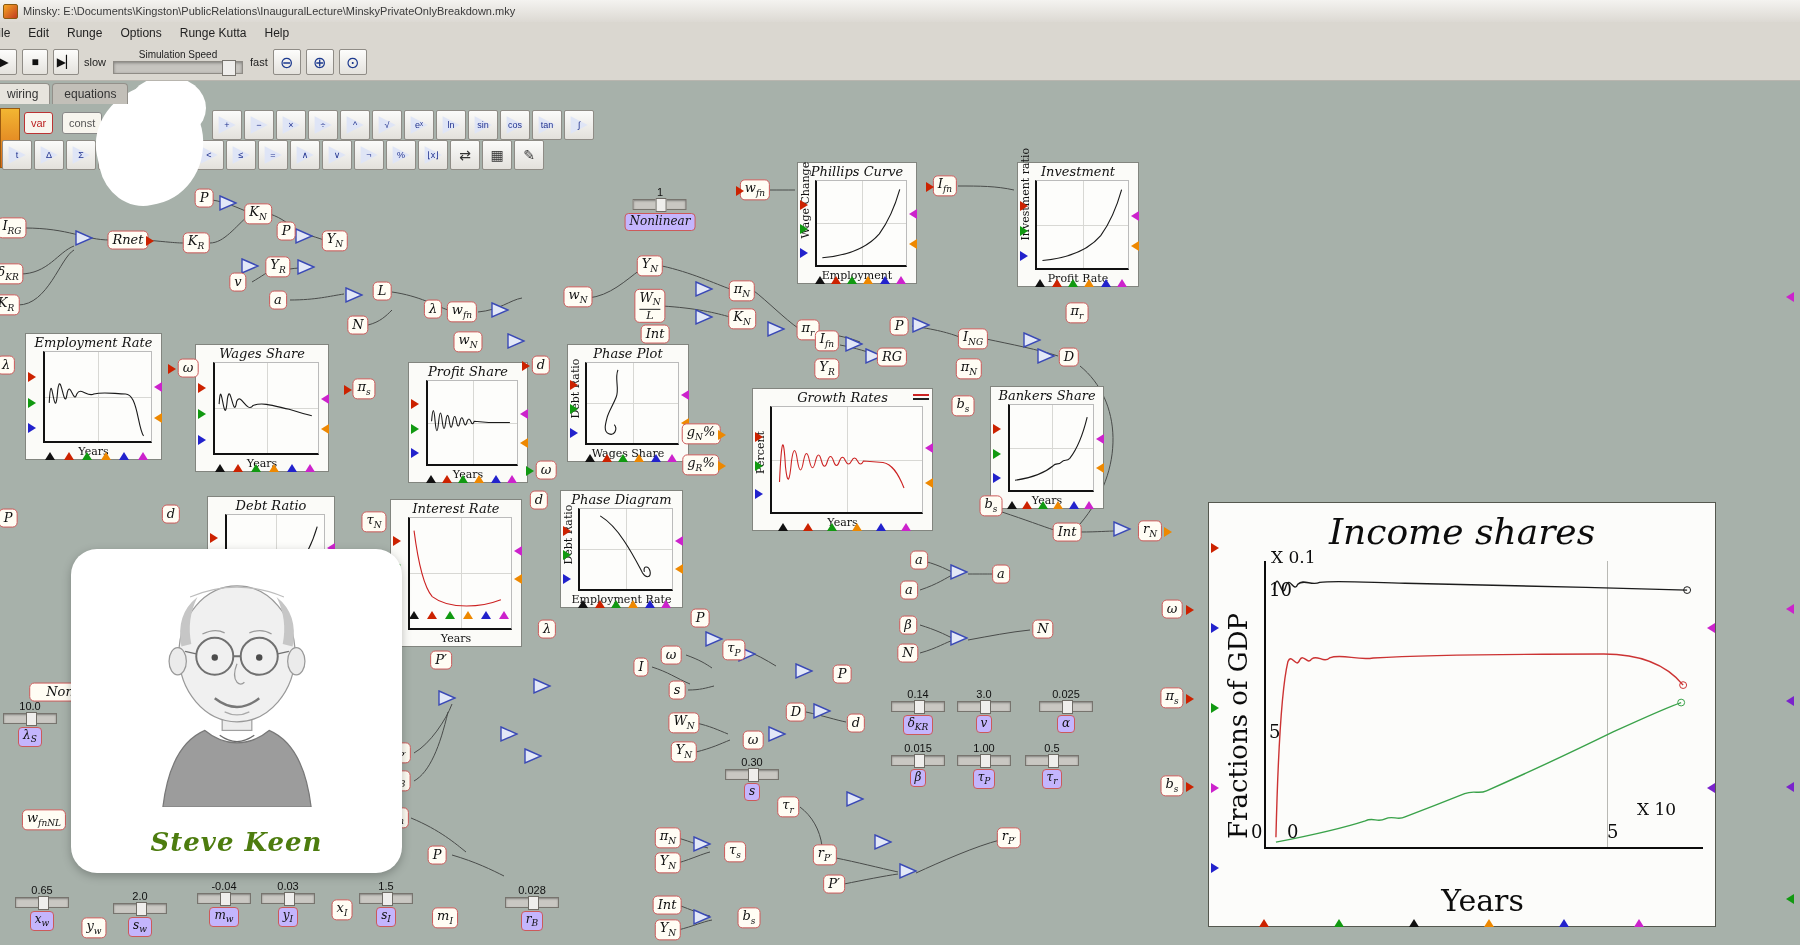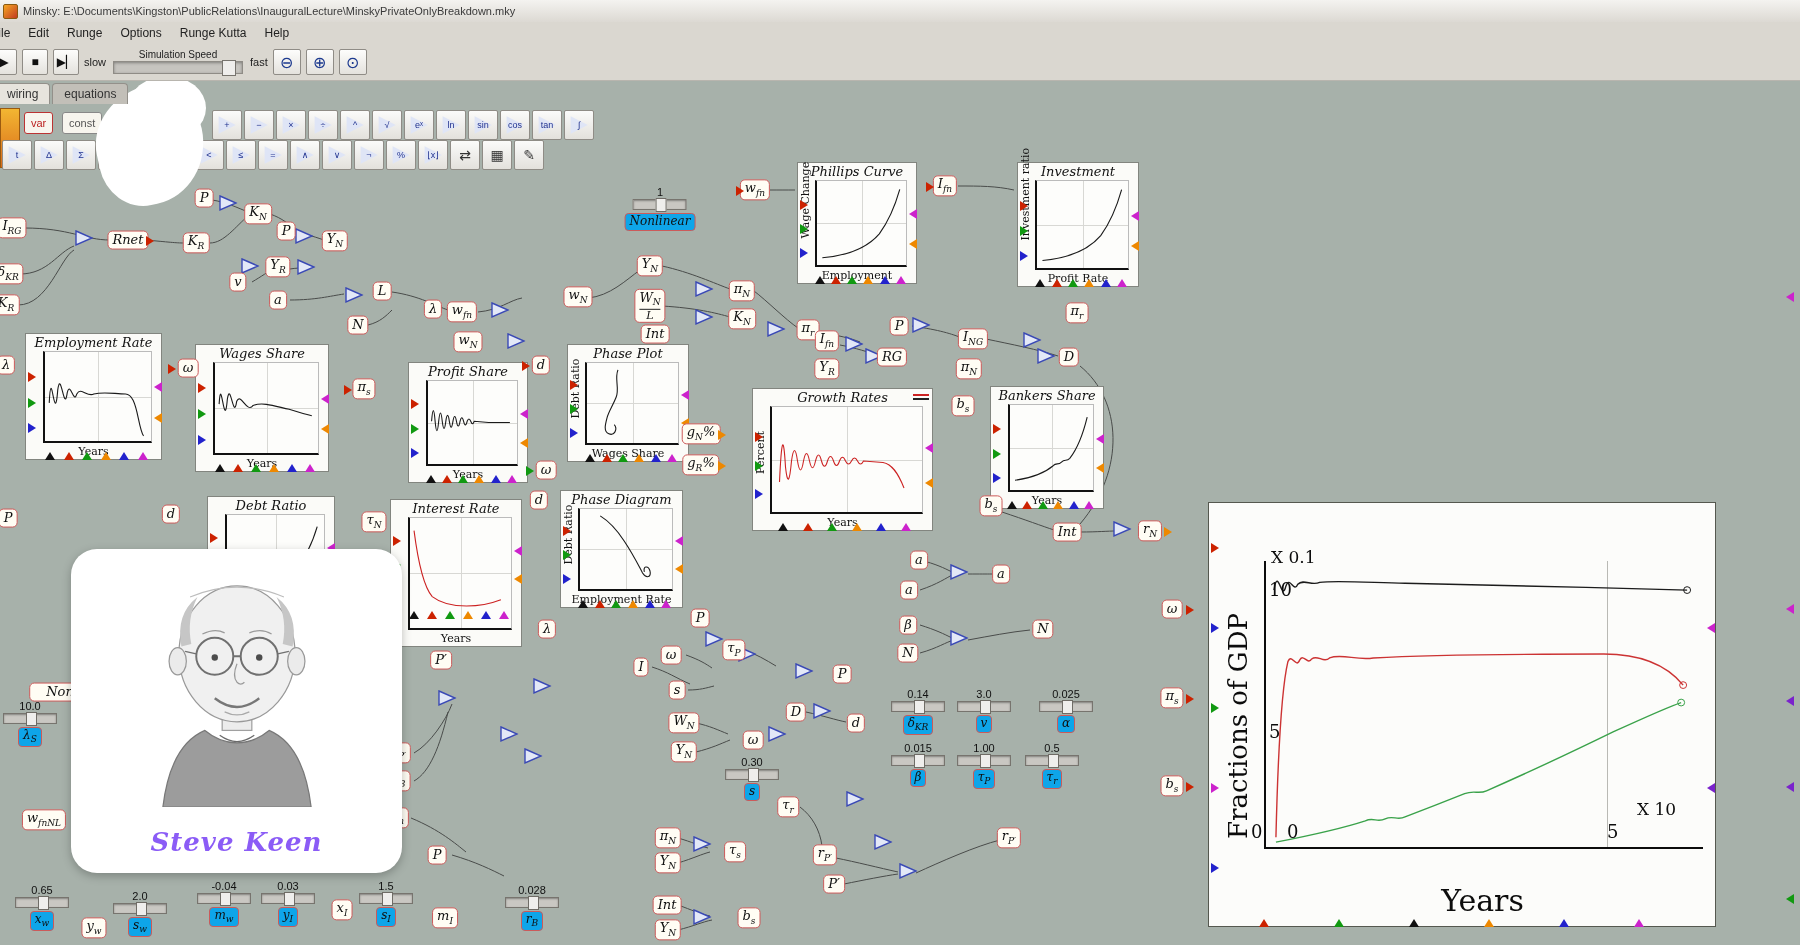--- a/index.html
+++ b/index.html
@@ -87,21 +87,21 @@
     border-radius:5px;background:#fffdf4;padding:0 4px;font:italic 13px "DejaVu Serif",serif;
     color:#101010;white-space:nowrap;line-height:1.3;text-align:center;}
   .node sub{font-size:9px;font-style:italic;}
   .node .den{display:block;border-top:1px solid #222;font-size:11px;line-height:1.1;}
   .tri{position:absolute;transform:translate(-50%,-50%);z-index:5;}
   .slider{position:absolute;transform:translate(-50%,0);z-index:6;text-align:center;}
   .s-val{font-size:11px;color:#111;line-height:1.1;}
   .s-track{width:52px;height:9px;background:#c9c7c2;border:1px solid #77746e;margin:1px auto;
     box-shadow:inset 0 1px 2px rgba(0,0,0,.35);position:relative;}
   .s-knob{position:absolute;left:42%;top:-2px;width:9px;height:12px;background:#efeeec;border:1px solid #6f6c66;}
-  .s-label{display:inline-block;border:1px solid #cc5a5a;border-radius:4px;background:#0ea5e9;
+  .s-label{display:inline-block;border:1px solid #cc5a5a;border-radius:4px;background:#c4b5fd;
     padding:0 4px;font:italic 12px "DejaVu Serif",serif;color:#101010;line-height:1.3;}
   .s-label sub{font-size:9px;}
 
   
   .income{position:absolute;left:1208px;top:502px;width:508px;height:425px;z-index:4;
     background:#fcfcfa;border:1px solid #55584f;box-sizing:border-box;}
   .inc-title{position:absolute;top:8px;left:0;width:100%;text-align:center;
     font:italic 36px "DejaVu Serif",serif;color:#0c0c0c;}
   .inc-ylab{position:absolute;left:-96px;top:208px;width:250px;text-align:center;
     transform:rotate(-90deg);font:26px "DejaVu Serif",serif;color:#0c0c0c;}
@@ -118,21 +118,21 @@
   .inc-x5{left:398px;top:318px;}
   .inc-scalex{left:428px;top:296px;font-size:17px;}
   .inc-xlab{position:absolute;bottom:8px;left:55px;width:437px;text-align:center;
     font:30px "DejaVu Serif",serif;color:#0c0c0c;}
 
   
   .portrait{position:absolute;left:71px;top:549px;width:331px;height:324px;z-index:30;
     background:#ffffff;border-radius:26px;box-shadow:0 3px 10px rgba(0,0,0,.25);overflow:hidden;}
   .portrait svg{position:absolute;left:50%;top:6px;transform:translateX(-50%);}
   .signature{position:absolute;bottom:16px;left:0;width:100%;text-align:center;
-    font:italic bold 26px "DejaVu Serif",serif;color:#8b5cf6;letter-spacing:1px;}
+    font:italic bold 26px "DejaVu Serif",serif;color:#4d7c0f;letter-spacing:1px;}
   .blob{position:absolute;z-index:31;background:#fff;}
   .blob.b1{left:96px;top:86px;width:108px;height:118px;border-radius:64% 36% 58% 42% / 52% 48% 58% 42%;transform:rotate(-12deg);}
   .blob.b2{left:128px;top:76px;width:78px;height:64px;border-radius:50%;}
 </style>
 </head>
 <body>
 
 <svg class="wires" width="1800" height="945">
   <g fill="none" stroke="#2a2a2a" stroke-width="1" opacity="0.75">
     <path d="M24,228 C70,228 84,240 110,240"></path>
@@ -961,20 +961,21 @@
     <span class="marker right" style="position: absolute; left: 718px; top: 430px; --c: #ee8800;"></span>
     <span class="marker right" style="position: absolute; left: 718px; top: 461px; --c: #ee8800;"></span>
     <span class="marker right" style="position: absolute; left: 1186px; top: 605px; --c: #cc2200;"></span>
     <span class="marker right" style="position: absolute; left: 1186px; top: 694px; --c: #cc2200;"></span>
     <span class="marker right" style="position: absolute; left: 1186px; top: 782px; --c: #cc2200;"></span>
     <span class="marker right" style="position: absolute; left: 526px; top: 466px; --c: #119911;"></span>
     <span class="marker right" style="position: absolute; left: 1164px; top: 527px; --c: #ee8800;"></span>
   </div>
 
 <div class="income">
+  <div class="inc-title">Income shares</div>
   <div class="inc-ylab">Fractions of GDP</div>
   <div class="inc-area">
     <div class="inc-grid"></div>
     <svg id="inc-svg" viewBox="0 0 440 295" preserveAspectRatio="none">
         <path d="M8,30 C12,4 16,44 20,26 C24,14 28,34 32,24 C38,18 46,26 54,22 C70,20 100,22 140,23 C220,25 330,27 424,30" fill="none" stroke="#1c1c1c" stroke-width="1.4" vector-effect="non-scaling-stroke"></path>
         <circle cx="424" cy="30" r="3.5" fill="none" stroke="#1c1c1c" vector-effect="non-scaling-stroke"></circle>
         <path d="M10,285 C12,200 16,130 22,104 C26,94 30,112 34,102 C38,95 42,108 46,101 C52,96 58,106 64,100 C76,95 92,103 108,100 C160,97 260,96 340,96 C380,96 404,108 420,128" fill="none" stroke="#cc3333" stroke-width="1.4" vector-effect="non-scaling-stroke"></path>
         <circle cx="420" cy="128" r="3.5" fill="none" stroke="#cc3333" vector-effect="non-scaling-stroke"></circle>
         <path d="M10,290 C40,284 70,278 100,268 C108,264 112,270 120,266 C128,262 132,268 140,264 C160,256 180,248 200,240 C210,236 214,241 222,237 C260,220 310,196 350,176 C380,162 406,150 418,146" fill="none" stroke="#3aa24a" stroke-width="1.4" vector-effect="non-scaling-stroke"></path>
         <circle cx="418" cy="146" r="3.5" fill="none" stroke="#3aa24a" vector-effect="non-scaling-stroke"></circle>

